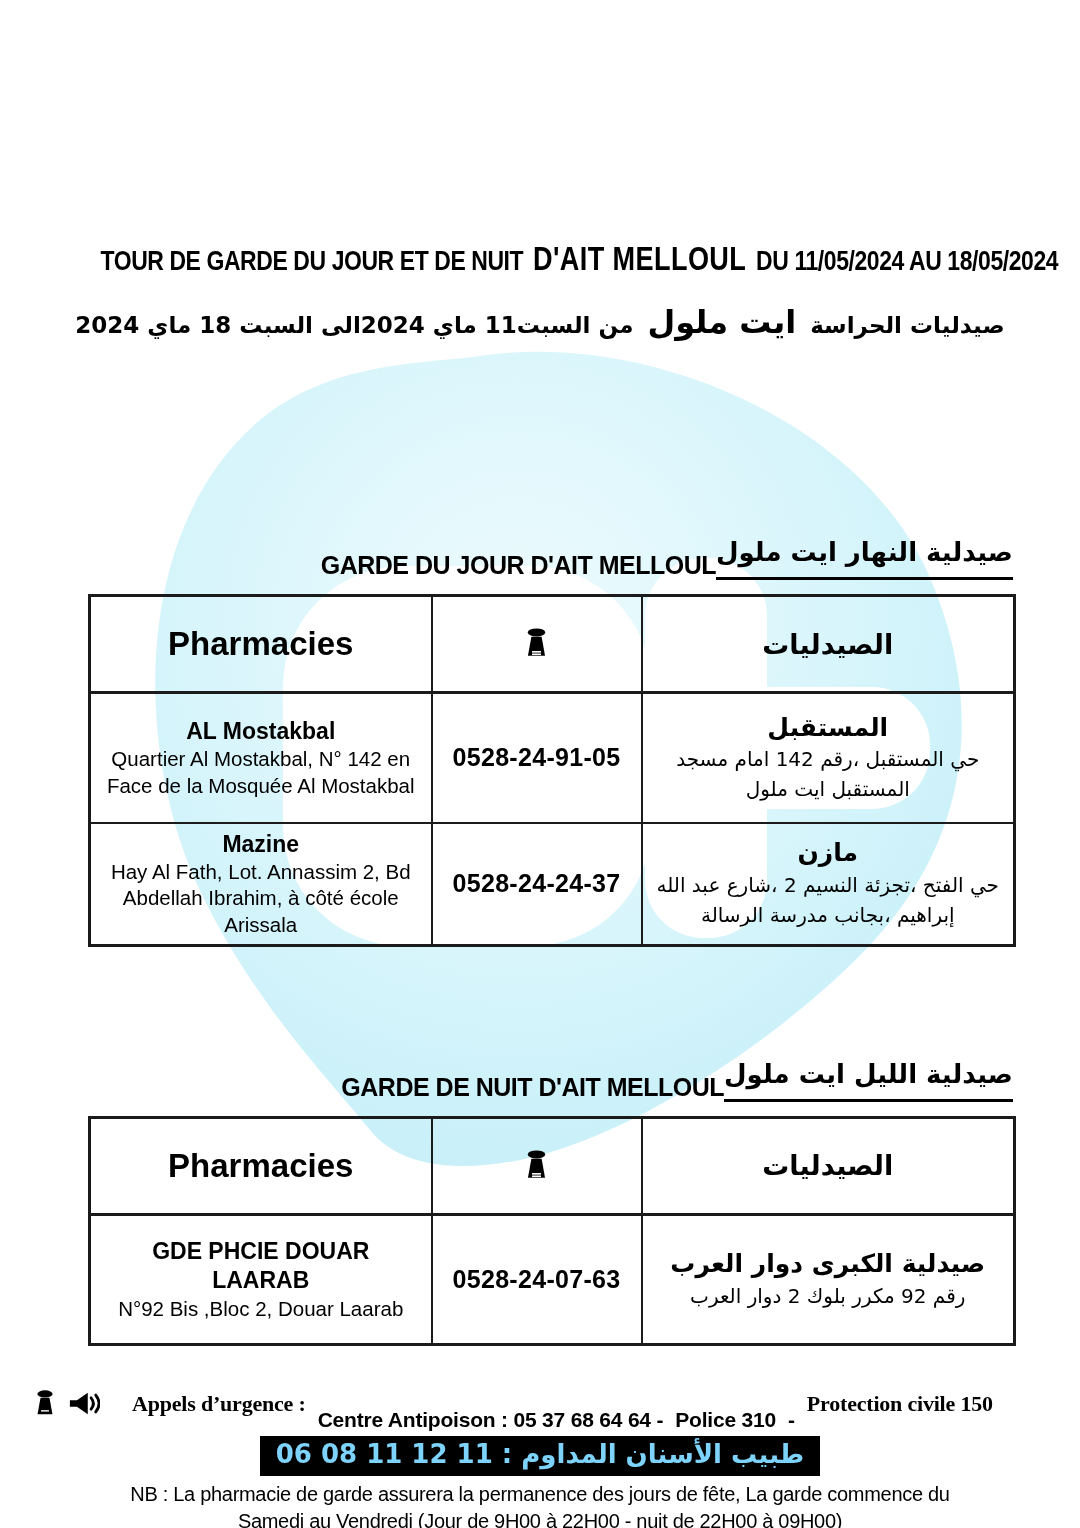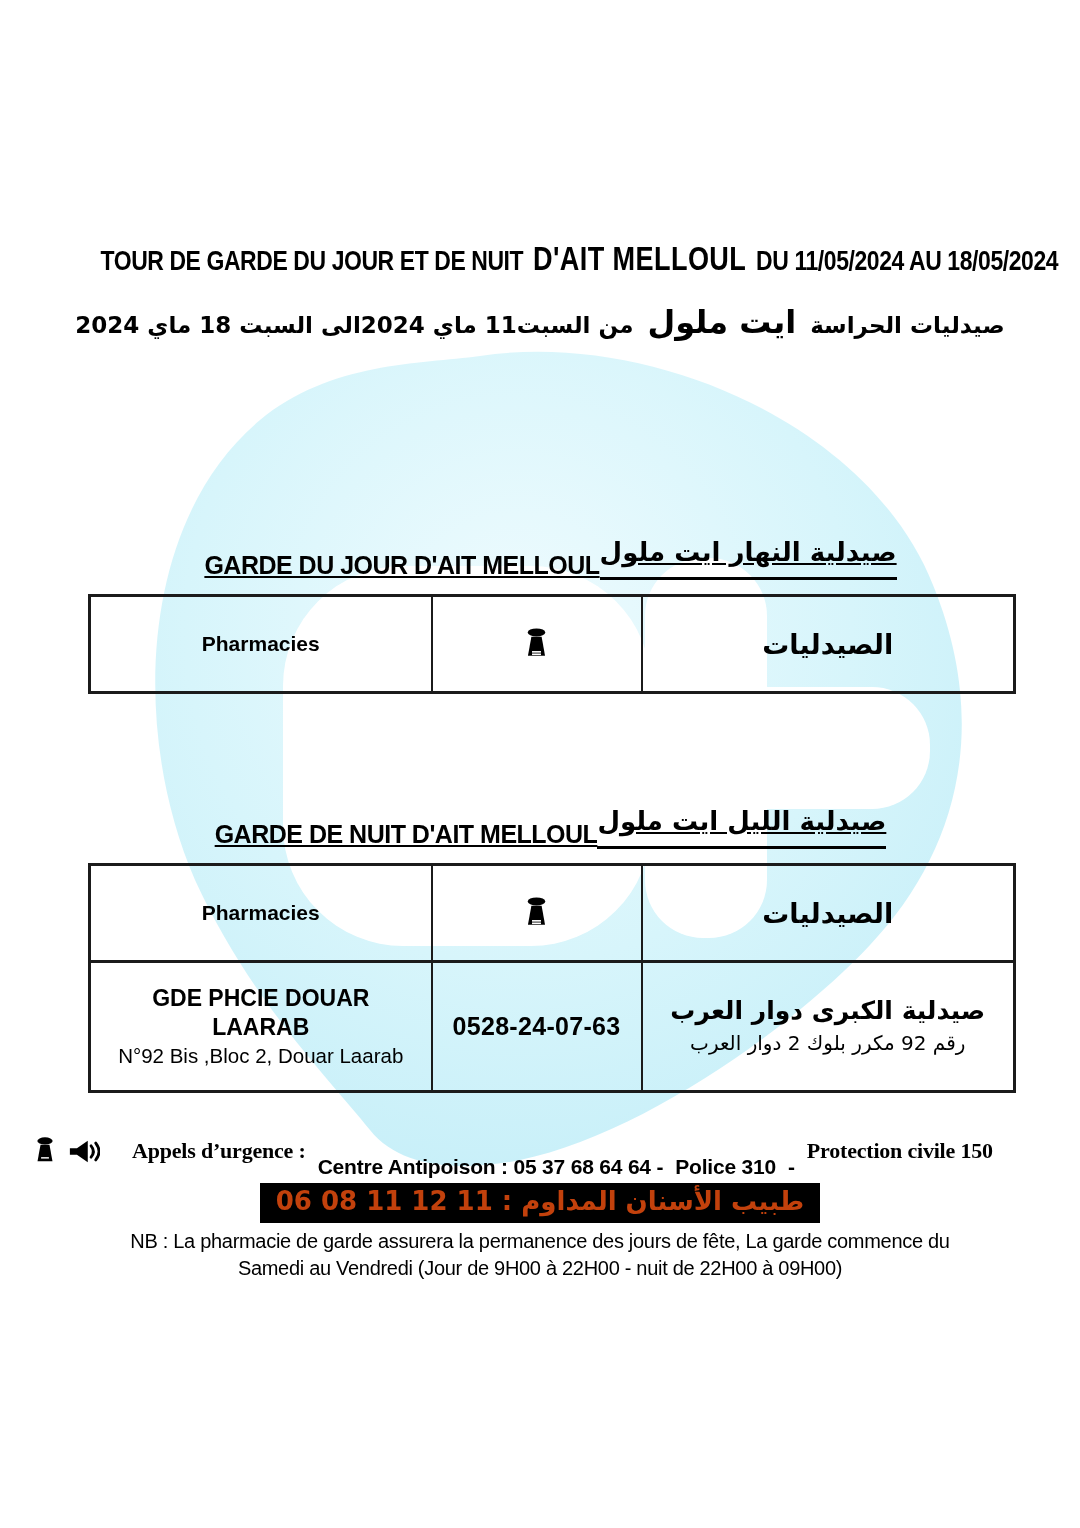--- a/index.html
+++ b/index.html
@@ -19,44 +19,43 @@
   .title .t-city { font-size:33px; letter-spacing:0.5px; margin:0 8px; }
   .title .t-part { margin:0 4px; }
 
   .subtitle {
     margin-top:24px; text-align:center; direction:rtl; font-weight:bold;
     font-family:"DejaVu Sans", sans-serif; font-size:23px; line-height:40px;
   }
   .subtitle .s-city { font-size:32px; margin:0 6px; }
 
   .section-head {
-    display:flex; justify-content:center; align-items:flex-end;
+    display:flex; justify-content:flex-end; align-items:flex-end;
     margin:0 67px 0 88px;
-    text-decoration:underline;
   }
   .section-head.first { margin-top:192px; }
   .section-head.second { margin-top:112px; }
   .sh-fr { font-weight:bold; font-size:25px; letter-spacing:-0.5px; }
   .sh-ar {
     font-weight:bold; font-size:26px; direction:rtl;
     font-family:"DejaVu Sans", sans-serif;
     border-bottom:3px solid #000; padding-bottom:10px;
   }
 
   table.garde {
     border-collapse:collapse; table-layout:fixed;
     width:925px; margin:14px 0 0 88px;
     border:3px solid #1b1b1b; background:transparent;
   }
   table.garde th, table.garde td {
     border:2px solid #1b1b1b; text-align:center; vertical-align:middle;
     padding:6px 12px; background:transparent;
   }
   table.garde tr.head-row th { border-bottom:3px solid #1b1b1b; height:82px; }
-  .col-fr-head { font-weight:bold; font-size:21px; }
+  .col-fr-head { font-weight:bold; font-size:33px; }
   .col-ar-head { font-weight:bold; font-size:27px; font-family:"DejaVu Sans", sans-serif; direction:rtl; }
   tr.data-row-tall { height:130px; }
   tr.data-row { height:122px; }
   .ph-name { font-weight:bold; font-size:23px; line-height:1.25; }
   .ph-addr { font-size:20.5px; line-height:1.28; margin-top:1px; }
   .phone-cell { font-weight:bold; font-size:25px; letter-spacing:0.3px; }
   .ar-cell { direction:rtl; font-family:"DejaVu Sans", sans-serif; }
   .ph-name-ar { font-weight:bold; font-size:25px; line-height:1.3; }
   .ph-addr-ar { font-size:20px; line-height:1.5; }
 
@@ -64,21 +63,21 @@
     margin:30px 0 0 34px; white-space:nowrap; font-weight:bold;
     font-size:21px; letter-spacing:-0.2px; display:flex; align-items:center; gap:12px;
   }
   .emergency .em-serif { font-family:"Liberation Serif", serif; font-size:22px; }
   .emergency .em-sans { font-family:"Liberation Sans", sans-serif;margin-top:32px; }
   .emergency .gap { display:inline-block; width:8px; }
   .icon { display:inline-block; vertical-align:middle; }
 
   .dentist-wrap { text-align:center; margin-top:4px; }
   .dentist {
-    display:inline-block; background:#000; color:#c2410c; font-weight:bold;
+    display:inline-block; background:#000; color:#7dd3fc; font-weight:bold;
     font-size:26px; padding:3px 16px 6px 16px; direction:rtl;
     font-family:"DejaVu Sans", sans-serif; line-height:1.2;
   }
   .dentist .num { direction:ltr; unicode-bidi:embed; letter-spacing:1px; }
 
   .nb { margin-top:5px; text-align:center; font-size:20px; line-height:27px; letter-spacing:-0.3px; }
 </style>
 </head>
 <body>
 
@@ -136,20 +135,42 @@
           <th>
             <svg class="icon" width="25" height="32" viewBox="0 0 22 30">
               <ellipse cx="11" cy="4.2" rx="8.2" ry="3.8" fill="#000"></ellipse>
               <path d="M6.2 8.2 L15.8 8.2 L19 26 L3 26 Z" fill="#000"></path>
               <rect x="6.8" y="21.6" width="8.4" height="1.5" fill="#fff"></rect>
               <rect x="6.8" y="23.9" width="8.4" height="1.5" fill="#fff"></rect>
             </svg>
           </th>
           <th class="col-ar-head" dir="rtl">الصيدليات</th>
         </tr>
+        <tr class="data-row-tall">
+          <td>
+            <div class="ph-name">AL Mostakbal</div>
+            <div class="ph-addr">Quartier Al Mostakbal, N° 142 en Face de la Mosquée Al Mostakbal</div>
+          </td>
+          <td class="phone-cell">0528-24-91-05</td>
+          <td class="ar-cell">
+            <div class="ph-name-ar">المستقبل</div>
+            <div class="ph-addr-ar">حي المستقبل ،رقم 142 امام مسجد المستقبل ايت ملول</div>
+          </td>
+        </tr>
+        <tr class="data-row">
+          <td>
+            <div class="ph-name">Mazine</div>
+            <div class="ph-addr">Hay Al Fath, Lot. Annassim 2, Bd Abdellah Ibrahim, à côté école Arissala</div>
+          </td>
+          <td class="phone-cell">0528-24-24-37</td>
+          <td class="ar-cell">
+            <div class="ph-name-ar">مازن</div>
+            <div class="ph-addr-ar">حي الفتح ،تجزئة النسيم 2 ،شارع عبد الله إبراهيم ،بجانب مدرسة الرسالة</div>
+          </td>
+        </tr>
       </tbody>
     </table>
 
     <div class="section-head second">
       <div class="sh-fr">GARDE DE NUIT D'AIT MELLOUL</div>
       <div class="sh-ar" dir="rtl">صيدلية الليل ايت ملول</div>
     </div>
 
     <table class="garde">
       <colgroup>

